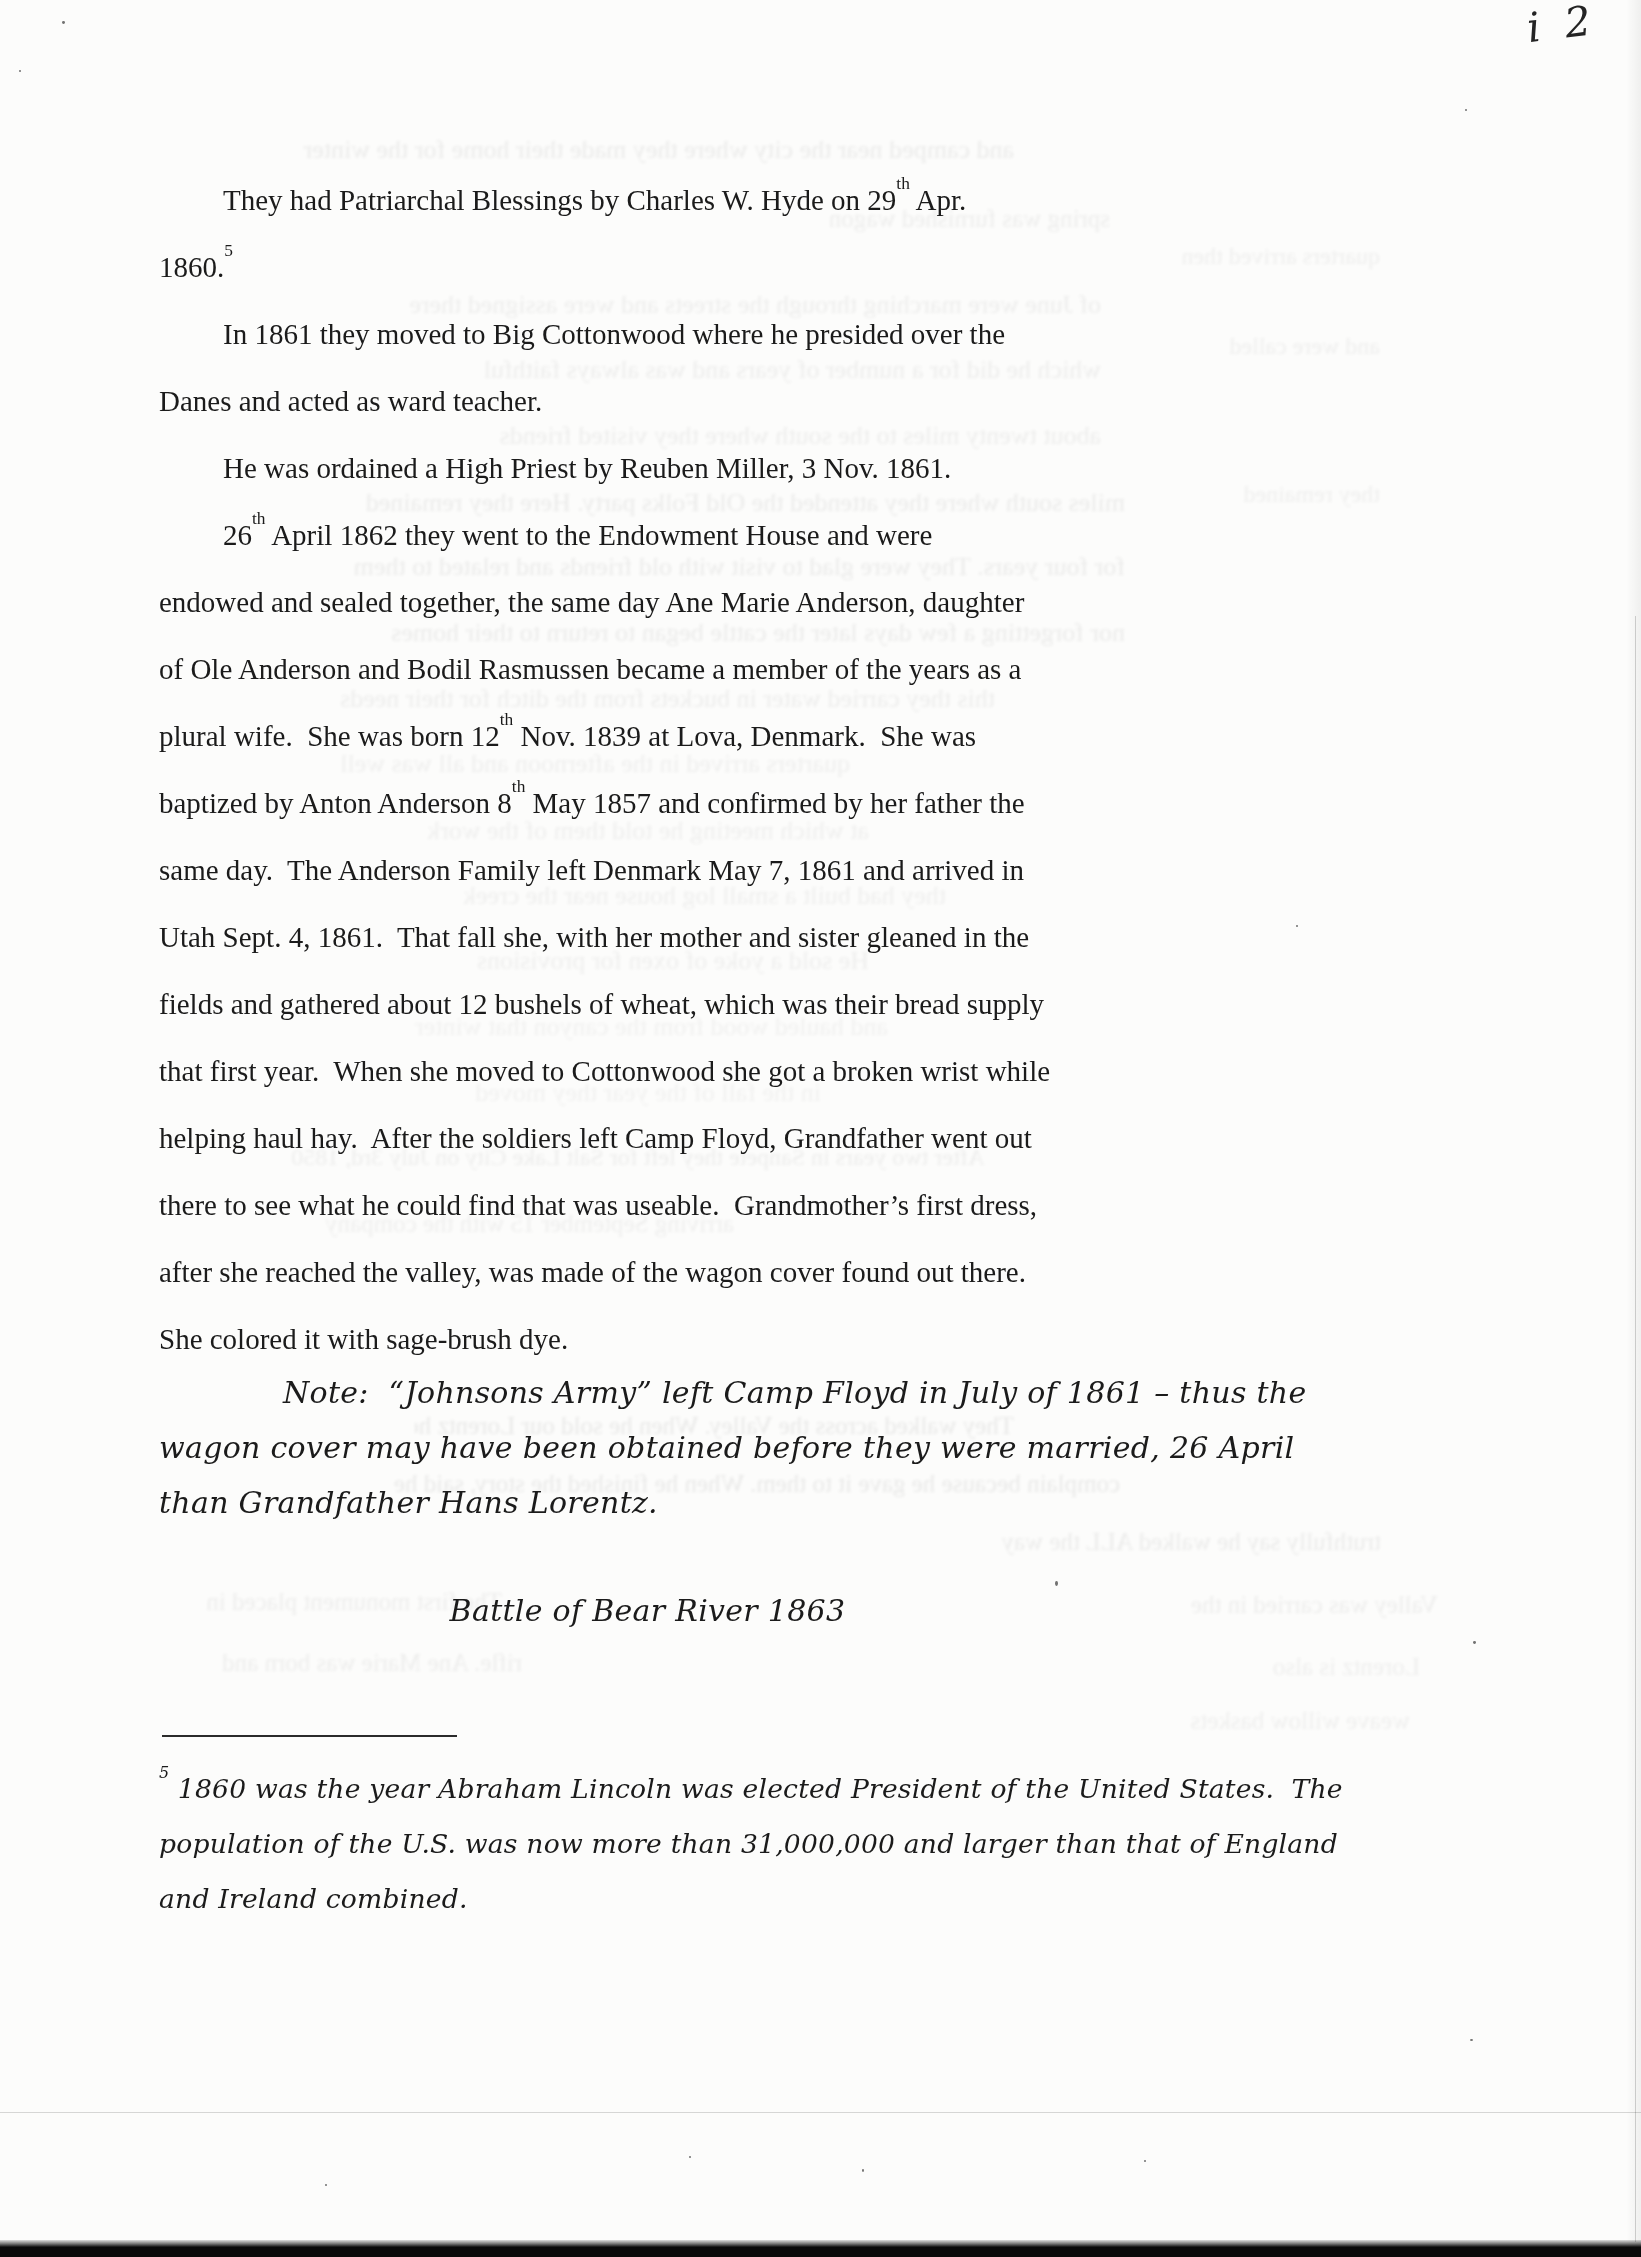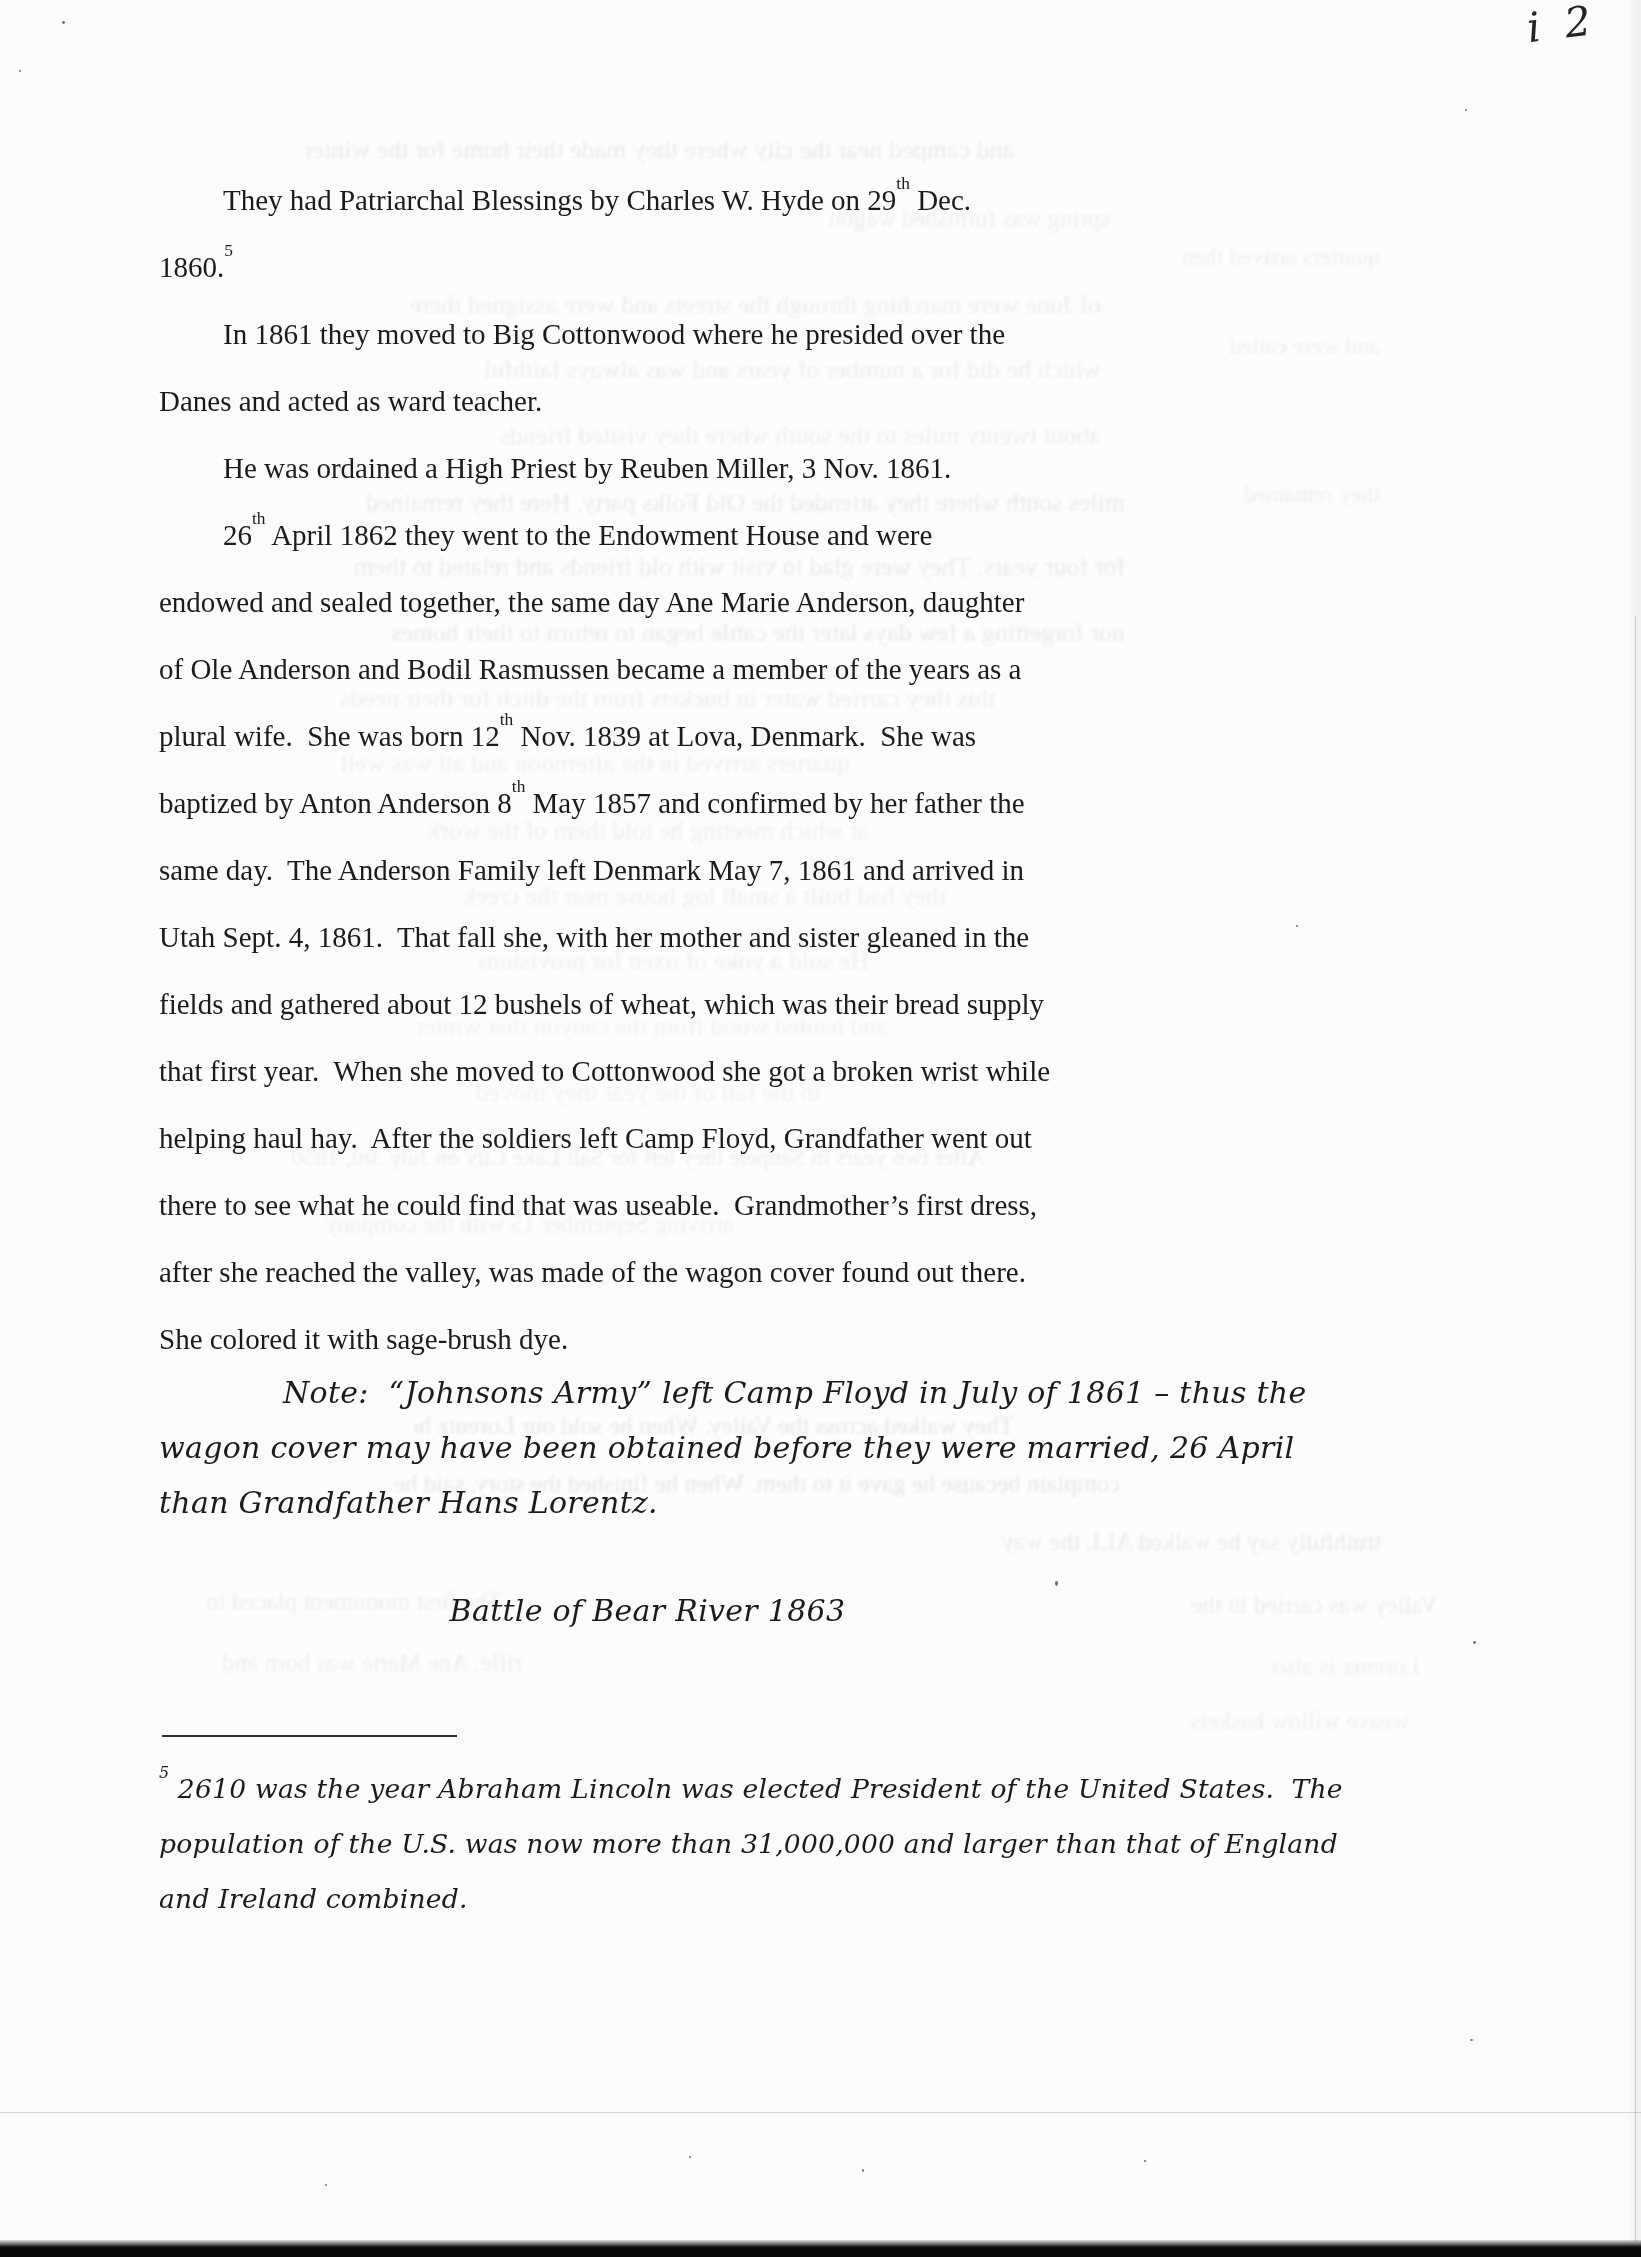--- a/index.html
+++ b/index.html
@@ -90,21 +90,21 @@
       <div class="speck" style="left: 1470px; top: 2039px; width: 2.9px; height: 1.9px;"></div>
       <div class="speck" style="left: 689px; top: 2156px; width: 1.9px; height: 1.9px;"></div>
       <div class="speck" style="left: 862px; top: 2169px; width: 1.9px; height: 2.9px;"></div>
       <div class="speck" style="left: 325px; top: 2184px; width: 1.9px; height: 1.9px;"></div>
       <div class="speck" style="left: 1144px; top: 2160px; width: 1.9px; height: 1.9px;"></div>
     </div>
 
   <div class="handwritten">i 2</div>
 
   <div class="body-text">
-      <div class="line indent"><span>They had Patriarchal Blessings by Charles W. Hyde on 29</span><sup>th</sup><span> Dec.</span></div>
+      <div class="line indent"><span>They had Patriarchal Blessings by Charles W. Hyde on 29</span><sup>th</sup><span> Apr.</span></div>
       <div class="line"><span>1860.</span><sup>5</sup></div>
       <div class="line indent"><span>In 1861 they moved to Big Cottonwood where he presided over the</span></div>
       <div class="line"><span>Danes and acted as ward teacher.</span></div>
       <div class="line indent"><span>He was ordained a High Priest by Reuben Miller, 3 Nov. 1861.</span></div>
       <div class="line indent"><span>26</span><sup>th</sup><span> April 1862 they went to the Endowment House and were</span></div>
       <div class="line"><span>endowed and sealed together, the same day Ane Marie Anderson, daughter</span></div>
       <div class="line"><span>of Ole Anderson and Bodil Rasmussen became a member of the years as a</span></div>
       <div class="line"><span>plural wife.  She was born 12</span><sup>th</sup><span> Nov. 1839 at Lova, Denmark.  She was</span></div>
       <div class="line"><span>baptized by Anton Anderson 8</span><sup>th</sup><span> May 1857 and confirmed by her father the</span></div>
       <div class="line"><span>same day.  The Anderson Family left Denmark May 7, 1861 and arrived in</span></div>
@@ -122,21 +122,21 @@
       <div class="line"><span>wagon cover may have been obtained before they were married, 26 April</span></div>
       <div class="line"><span>than Grandfather Hans Lorentz.</span></div>
     </div>
 
   <div class="headings">
       <div class="line"><span>Battle of Bear River 1863</span></div>
     </div>
 
   <div class="footnote-sep"></div>
   <div class="footnote-text">
-      <div class="line"><sup>5</sup><span> 2610 was the year Abraham Lincoln was elected President of the United States.  The</span></div>
+      <div class="line"><sup>5</sup><span> 1860 was the year Abraham Lincoln was elected President of the United States.  The</span></div>
       <div class="line"><span>population of the U.S. was now more than 31,000,000 and larger than that of England</span></div>
       <div class="line"><span>and Ireland combined.</span></div>
     </div>
 
   <div class="crease-line"></div>
   <div class="edge-line"></div>
   <div class="edge-shade"></div>
   <div class="bottom-bar"></div>
 
 </div>

